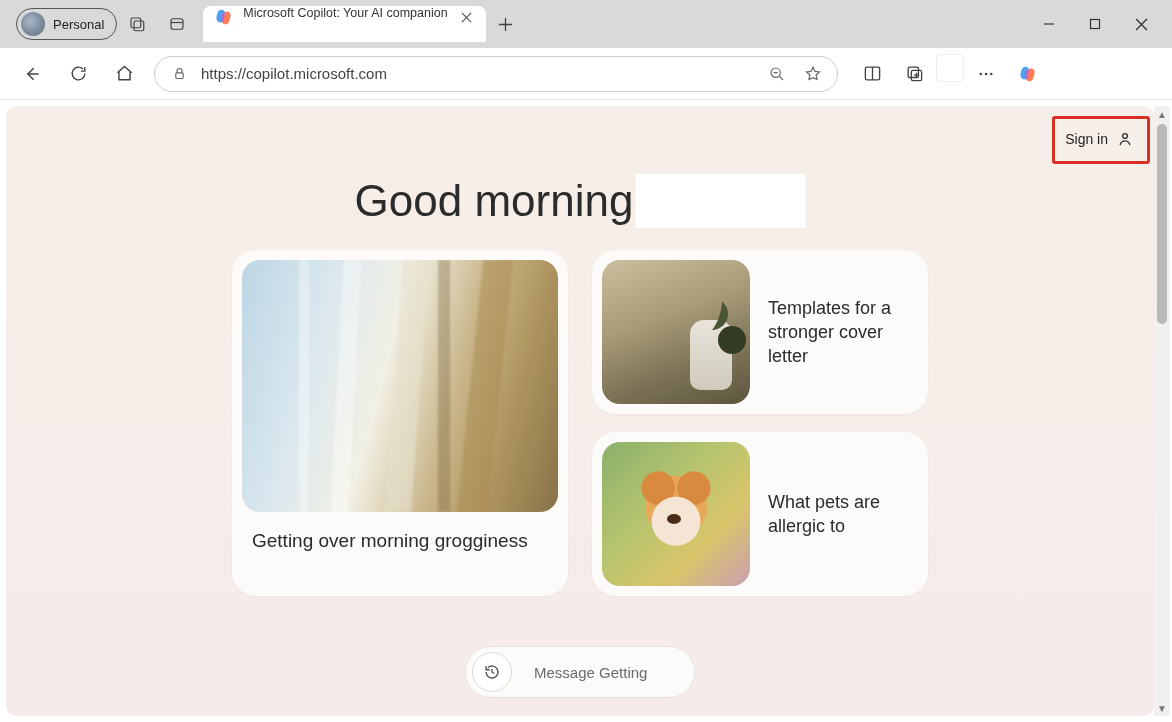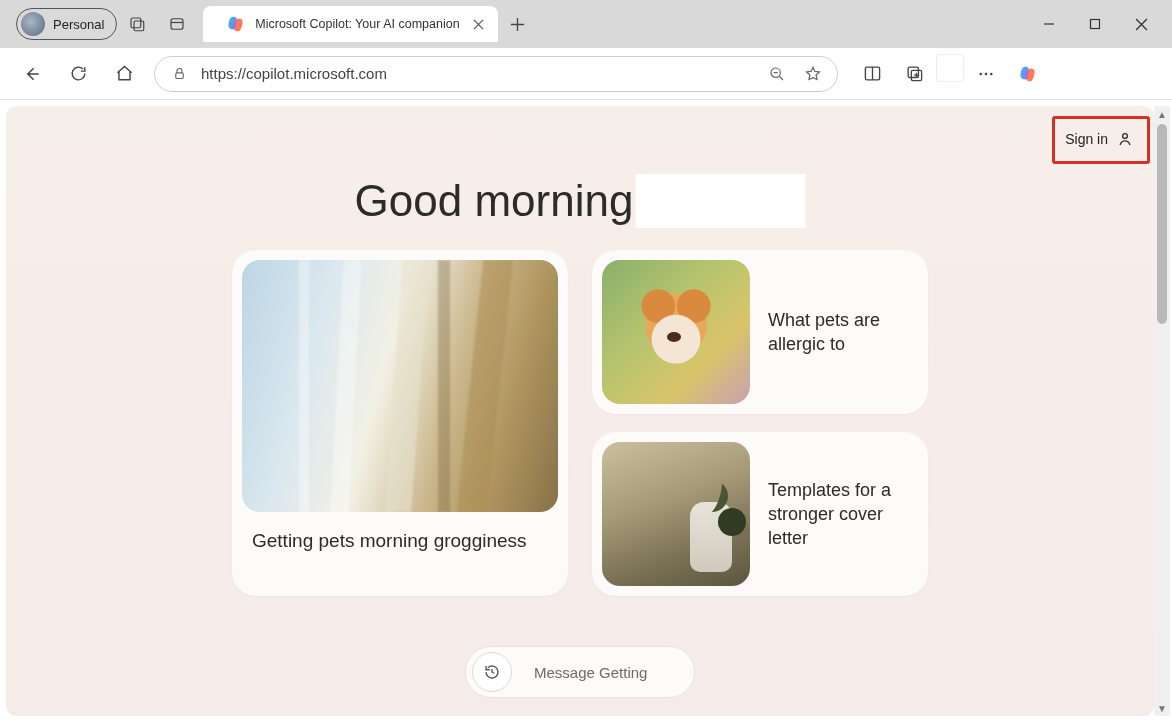--- a/index.html
+++ b/index.html
@@ -37,25 +37,24 @@
 }
 .profile-label { font-size: 13px; color: #222; }
 .chrome-icon-btn {
   width: 40px; height: 40px;
   display: flex; align-items: center; justify-content: center;
   color: #444;
   cursor: pointer;
 }
 .tab {
   display: flex;
-  align-items: center;
   background: #fff;
   height: 36px;
   border-radius: 8px 8px 0 0;
-  padding: 0 8px 0 22px;
+  padding: 0 8px 0 10px;
   gap: 8px;
   margin-left: 6px;
   max-width: 300px;
 }
 .tab-favicon {
   width: 16px; height: 16px;
 }
 .tab-title {
   font-size: 12.5px;
   white-space: nowrap;
@@ -504,31 +503,31 @@
 
     <div class="cards">
       <div class="card-large">
         <div class="img">
           <div class="curtain-stripe cs1"></div>
           <div class="curtain-stripe cs2"></div>
           <div class="curtain-stripe cs3"></div>
           <div class="curtain-stripe cs4"></div>
           <div class="curtain-stripe cs5"></div>
         </div>
-        <div class="title">Getting pets morning grogginess</div>
+        <div class="title">Getting over morning grogginess</div>
       </div>
 
       <div class="card-col">
+        <div class="card-small">
+          <div class="thumb thumb-plant"></div>
+          <div class="title">Templates for a stronger cover letter</div>
+        </div>
         <div class="card-small">
           <div class="thumb thumb-dog"></div>
           <div class="title">What pets are allergic to</div>
-        </div>
-        <div class="card-small">
-          <div class="thumb thumb-plant"></div>
-          <div class="title">Templates for a stronger cover letter</div>
         </div>
       </div>
     </div>
 
     <div class="msgbar-wrap">
       <div class="history-btn">
         <svg width="18" height="18" viewBox="0 0 24 24" fill="none" stroke="currentColor" stroke-width="1.8">
             <path d="M4 12a8 8 0 1 0 2.5-5.8M4 4v5h5"></path>
             <path d="M12 8v4l3 2"></path>
           </svg>

